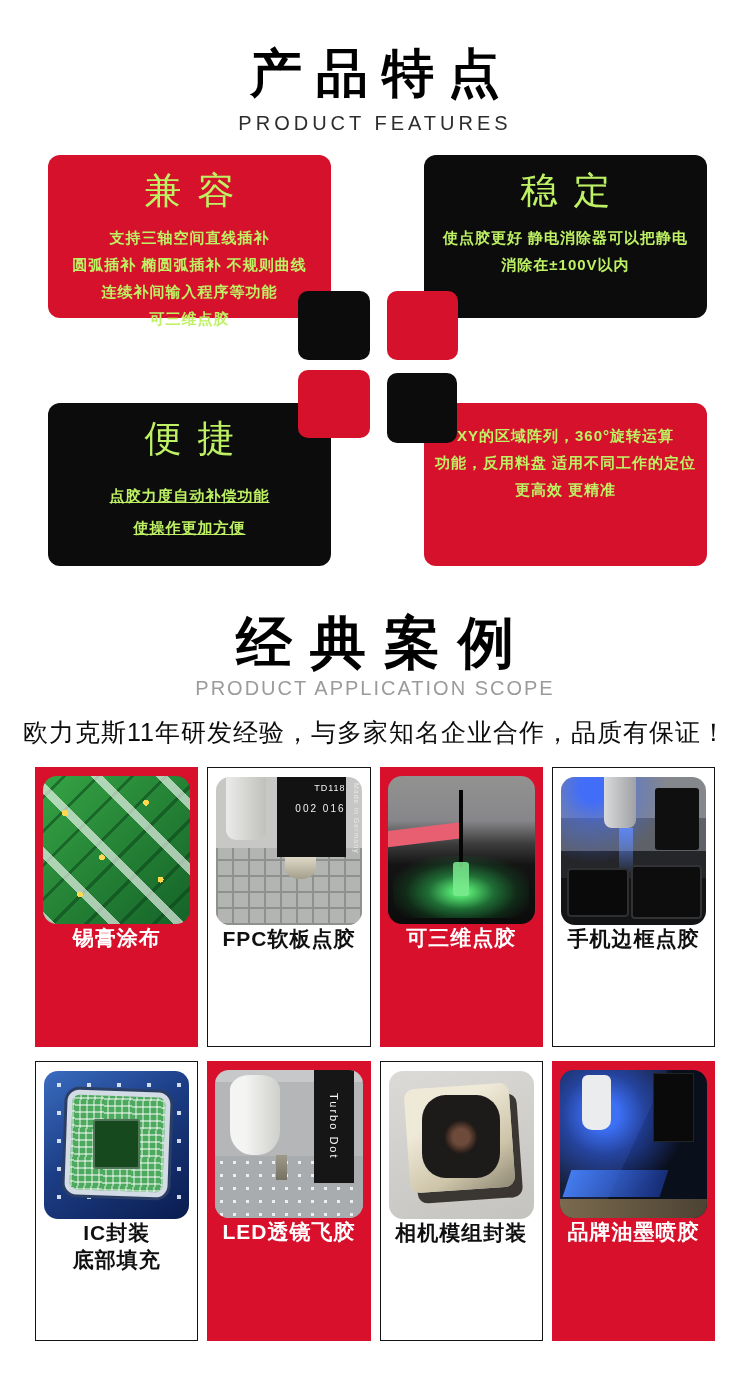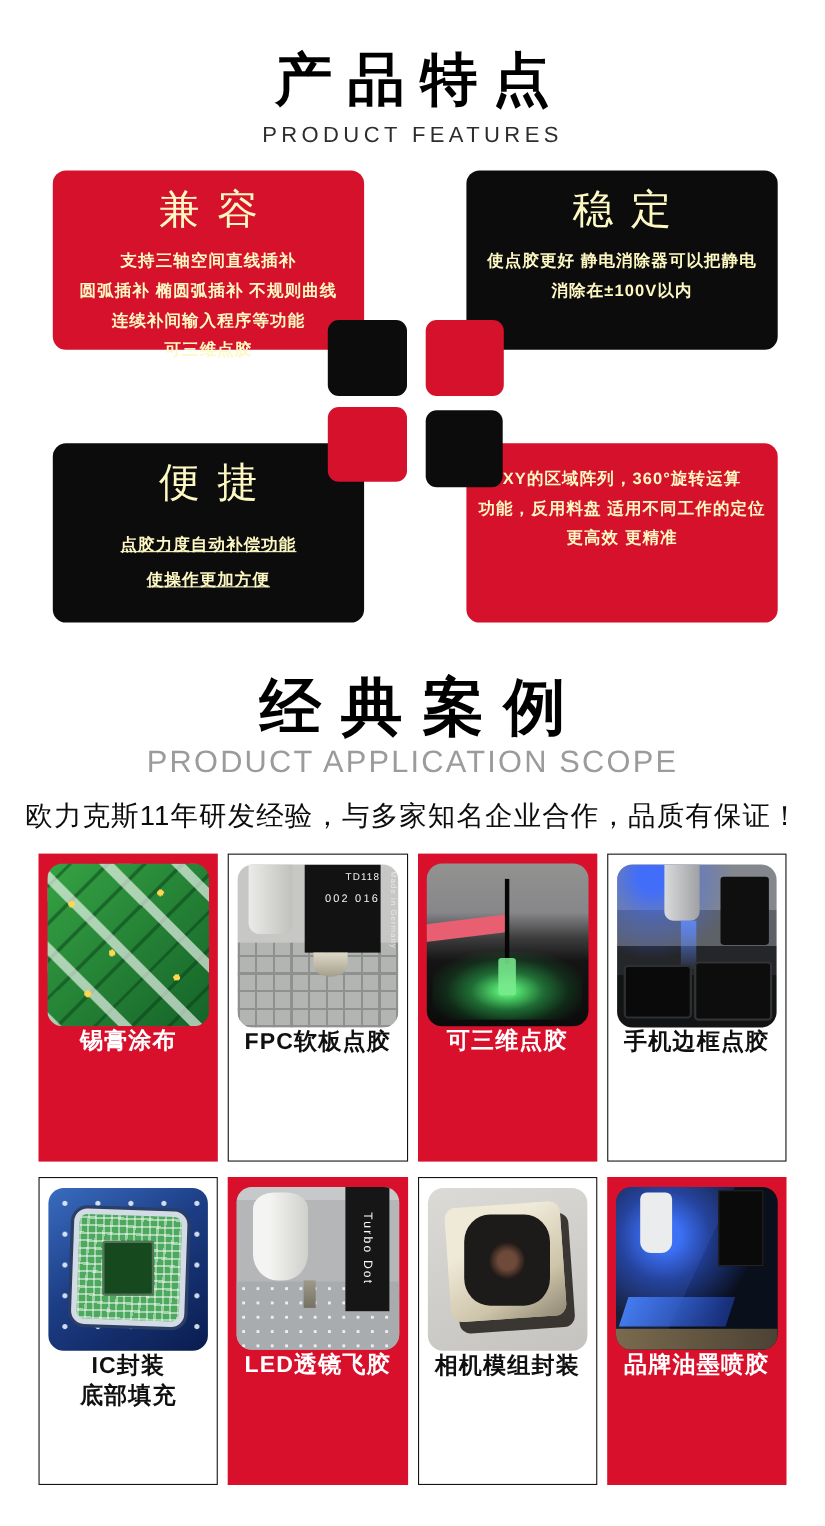--- a/index.html
+++ b/index.html
@@ -8,26 +8,26 @@
     font-family:"Liberation Sans", sans-serif;color:#111;
   }
   .center{text-align:center;}
 
   
   .sec1{padding-top:44px;}
   .h-big{font-size:52px;font-weight:bold;color:#000;letter-spacing:14px;text-indent:14px;line-height:1.15;}
   .h-sub1{margin-top:8px;font-size:20px;letter-spacing:4px;color:#2d2d2d;font-weight:500;}
   .sec2{margin-top:46px;}
   .h-big2{font-size:56px;font-weight:bold;color:#000;letter-spacing:18px;text-indent:18px;line-height:1.1;}
-  .h-sub2{margin-top:4px;font-size:28px;letter-spacing:2px;color:#9b9b9b;}
+  .h-sub2{margin-top:4px;font-size:20px;letter-spacing:2px;color:#9b9b9b;}
   .tagline{margin-top:16px;font-size:25px;color:#0d0d0d;letter-spacing:1px;}
 
   
   .features{position:relative;height:411px;margin-top:20px;}
-  .card{position:absolute;width:283px;height:163px;border-radius:12px;color:#fef9c3;
+  .card{position:absolute;width:283px;height:163px;border-radius:12px;color:#bef264;
         text-align:center;box-sizing:border-box;padding-top:11px;}
   .card.red{background:#d5112b;}
   .card.black{background:#0c0c0c;}
   .card-title{font-family:"Liberation Serif","DejaVu Serif",serif;font-size:37px;font-weight:400;
               letter-spacing:16px;text-indent:16px;}
   .card-body{margin-top:8px;font-size:15px;font-weight:bold;line-height:27px;letter-spacing:1px;}
   .card--sparse .card-body{margin-top:16px;line-height:32px;text-decoration:underline;}
   .c1{left:48px;top:0;}
   .c2{left:424px;top:0;}
   .c3{left:48px;top:248px;}

